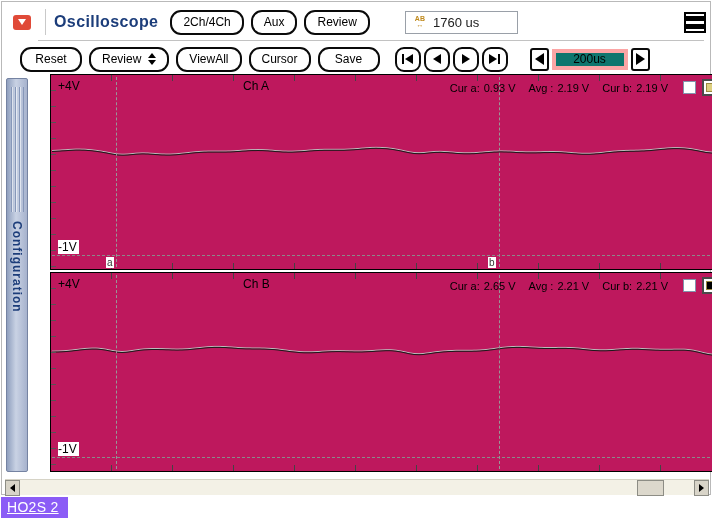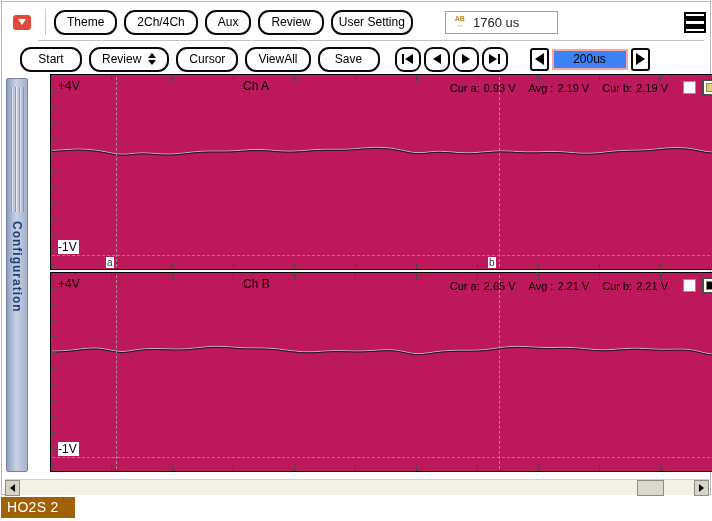--- a/index.html
+++ b/index.html
@@ -31,21 +31,21 @@
   .sp-dn { width:0;height:0;border-left:4px solid transparent;border-right:4px solid transparent;border-top:5px solid #000; }
   .pb-group { display:flex; gap:3px; margin-left:8px; }
   .pb { width:26px; height:25px; border:2px solid #0a0a0a; border-radius:9px; background:#fff; display:flex; align-items:center; justify-content:center; gap:1px; cursor:default; }
   .tri-l { width:0;height:0;border-top:5px solid transparent;border-bottom:5px solid transparent;border-right:8px solid #000; }
   .tri-r { width:0;height:0;border-top:5px solid transparent;border-bottom:5px solid transparent;border-left:8px solid #000; }
   .bar-v { width:2px; height:10px; background:#000; }
   .tb-group { display:flex; align-items:center; margin-left:22px; gap:3px; }
   .tb-arrow { width:19px; height:23px; border:2px solid #0a0a0a; border-radius:3px; background:#fff; display:flex; align-items:center; justify-content:center; cursor:default; }
   .tb-arrow .tri-l { border-top-width:6px;border-bottom-width:6px;border-right-width:9px; }
   .tb-arrow .tri-r { border-top-width:6px;border-bottom-width:6px;border-left-width:9px; }
-  .tb-box { width:76px; height:21px; border:2px solid #fca5a5; background:#3b82f6; display:flex; align-items:center; justify-content:center; font-size:12px; }
+  .tb-box { width:76px; height:21px; border:4px solid #fca5a5; background:#0f766e; display:flex; align-items:center; justify-content:center; font-size:12px; }
 
   
   .config-tab { position:absolute; left:4px; top:76px; width:22px; height:394px;
     background:linear-gradient(to right,#8f9fbe,#c9d2e4 45%,#a6b2cd);
     border:1px solid #7583a2; border-radius:2px; }
   .config-grip { position:absolute; top:8px; left:4px; width:13px; height:125px;
     background:repeating-linear-gradient(to right,#8697b9 0 1px,rgba(255,255,255,.55) 1px 2px,transparent 2px 4px); }
   .config-label { position:absolute; top:142px; left:50%; transform:translateX(-50%);
     writing-mode:vertical-rl; font-size:12px; font-weight:bold; color:#1c3d7a; white-space:nowrap; letter-spacing:1px; }
 
@@ -85,61 +85,60 @@
     border-top:1px solid #d6d3c6; display:block; }
   .sb-btn { position:absolute; top:0; width:15px; height:16px; background:#d8d4c8; border:1px solid #8d8d85;
     display:flex; align-items:center; justify-content:center; }
   .sb-btn.left { left:0; }
   .sb-btn.right { right:0; }
   .sb-tri-l { width:0;height:0;border-top:4px solid transparent;border-bottom:4px solid transparent;border-right:5px solid #000; }
   .sb-tri-r { width:0;height:0;border-top:4px solid transparent;border-bottom:4px solid transparent;border-left:5px solid #000; }
   .sb-thumb { position:absolute; top:0; right:45px; width:27px; height:16px; background:#dcd8cc; border:1px solid #8d8d85; }
 
   
-  .status-label { position:absolute; left:1px; top:497px; background:#a16207; color:#fff; font-size:14px;
-    padding:2px 16px 3px 6px; letter-spacing:.3px; }
+  .status-label { position:absolute; left:1px; top:497px; background:#8b5cf6; color:#fff; font-size:14px;
+    padding:2px 9px 3px 6px; letter-spacing:.3px;text-decoration:underline; }
 </style>
 </head>
 <body>
 
 <div class="window">
 
   <div class="row1">
     <div class="app-icon">
         <div class="dd-tri"></div>
       </div>
     <div class="vline"></div>
-    <div class="pill">Theme</div>
+    <div class="app-title">Oscilloscope</div>
     <div class="pill">2Ch/4Ch</div>
     <div class="pill">Aux</div>
     <div class="pill">Review</div>
-    <div class="pill tight">User Setting</div>
     <div class="time-box">
       <div class="ab-icon">
         <span>AB</span>
         <span>↔</span>
       </div>
       <span class="time-val">1760 us</span>
     </div>
     <div class="menu-icon"></div>
   </div>
 
   <div class="divider"></div>
 
   <div class="row2">
-    <div class="pill">Start</div>
+    <div class="pill">Reset</div>
     <div class="pill">
       <span>Review</span>
       <span class="spinner">
           <span class="sp-up"></span>
           <span class="sp-dn"></span>
         </span>
     </div>
+    <div class="pill">ViewAll</div>
     <div class="pill">Cursor</div>
-    <div class="pill">ViewAll</div>
     <div class="pill">Save</div>
     <div class="pb-group">
       <div class="pb">
           <div class="bar-v"></div>
           <div class="tri-l"></div>
         </div>
       <div class="pb">
           <div class="tri-l"></div>
         </div>
       <div class="pb">

